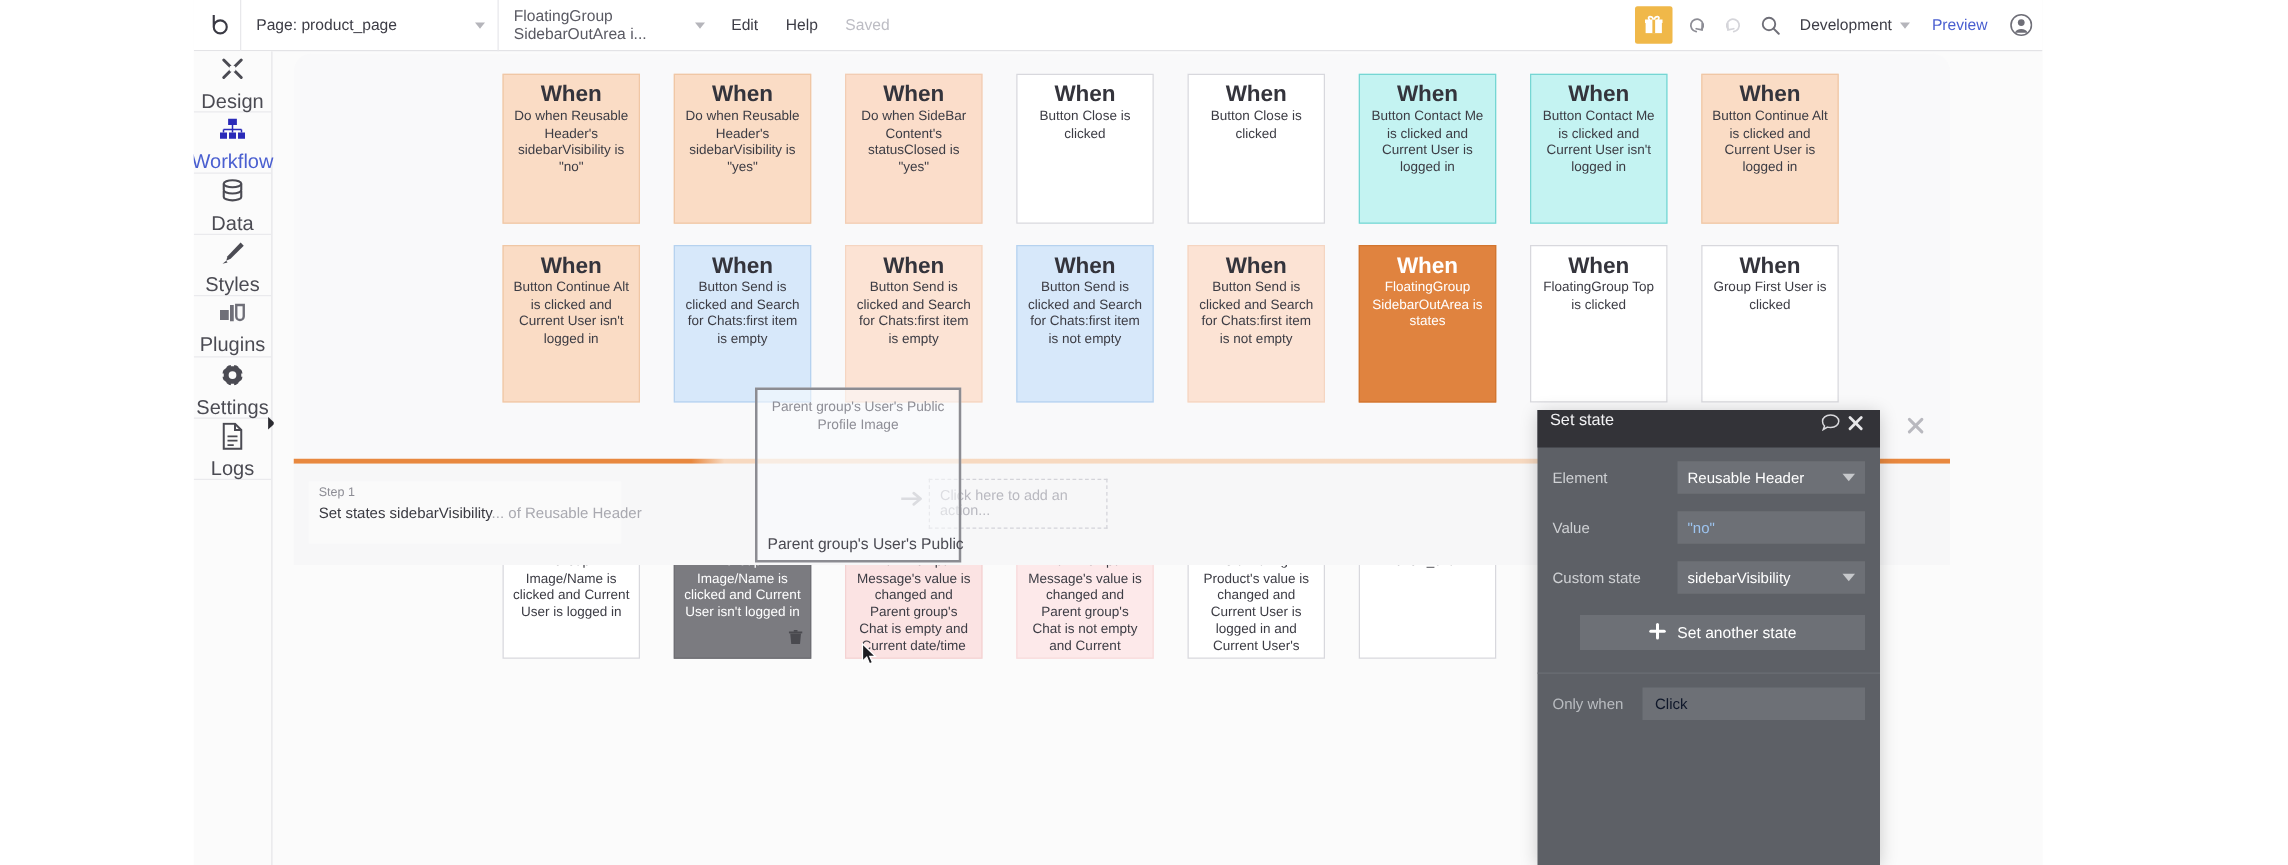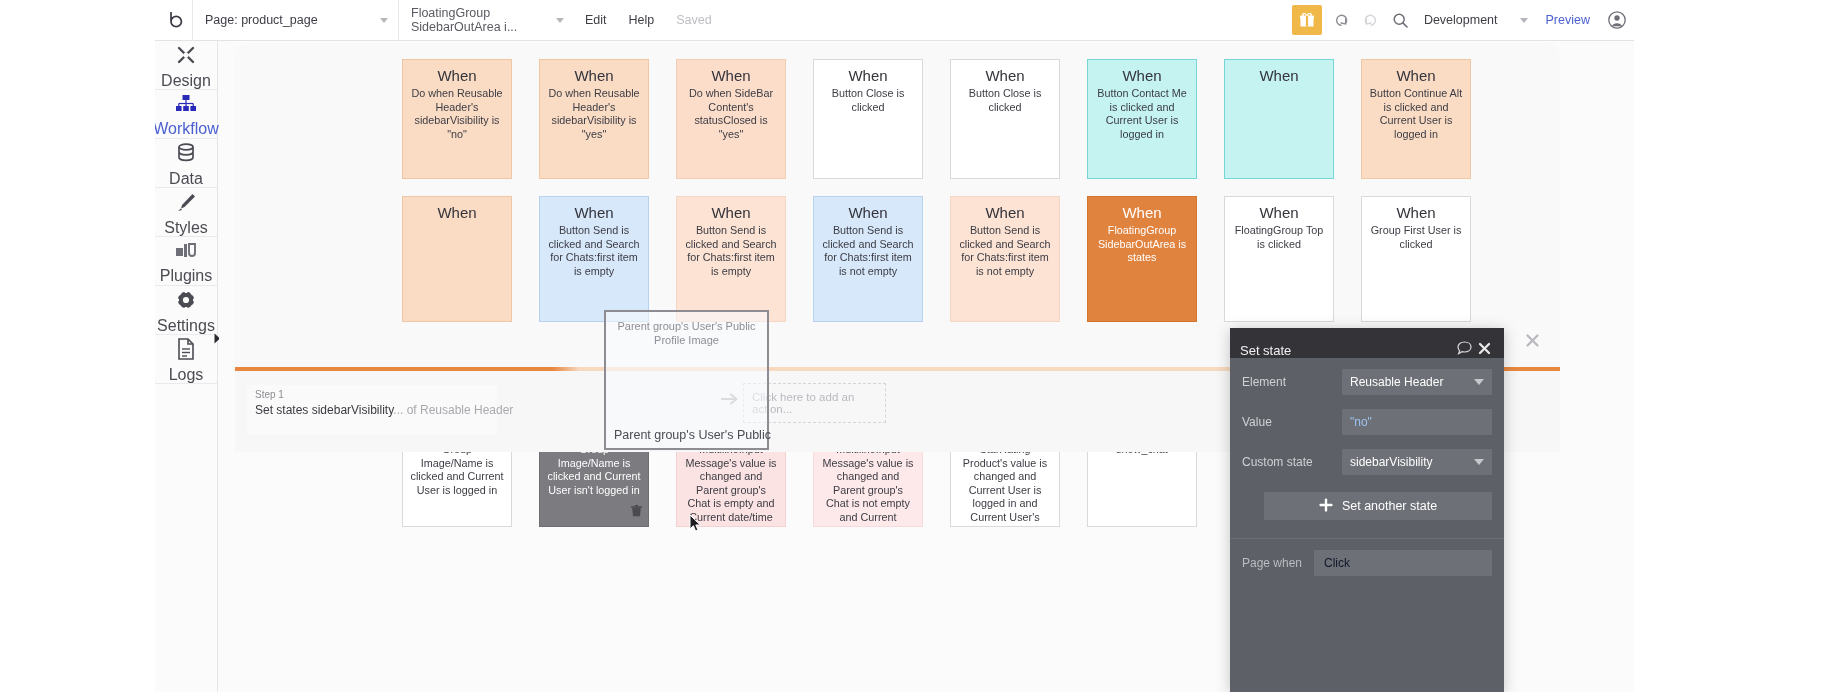--- a/index.html
+++ b/index.html
@@ -23,21 +23,21 @@
   .tb-select.wf   { width:175px; justify-content:space-between; color:#5a5a63;}
   .caret { width:0;height:0;border-left:4px solid transparent;border-right:4px solid transparent;
            border-top:5px solid #b5b5bb; }
   .tb-link { font-size:12.5px; color:#3d3d46; padding:0 11px; cursor:pointer; }
   .tb-saved { font-size:12.5px; color:#bdbdc4; padding:0 11px; }
   .tb-right { margin-left:auto; display:flex; align-items:center; height:41px; }
   .gift { width:30px;height:30px;background:#f0b849;display:flex;align-items:center;
           justify-content:center;margin-right:4px;cursor:pointer;border-radius:2px;}
   .ico-btn { width:30px;height:30px;display:flex;align-items:center;justify-content:center;
              cursor:pointer; }
-  .tb-env { font-size:12.5px;color:#3d3d46;display:flex;align-items:center;gap:22px;
+  .tb-env { font-size:12.5px;color:#3d3d46;display:flex;align-items:center;gap:6px;
             padding:0 8px;cursor:pointer; }
   .tb-preview { font-size:12.5px;color:#4a5fd0;padding:0 10px;cursor:pointer; }
   .avatar-ic { width:34px;height:41px;display:flex;align-items:center;justify-content:center;
                cursor:pointer; }
 
   
   .rail { position:absolute; left:0; top:41px; width:63px; height:651px;
           background:#fbfbfb; border-right:1px solid #e6e6e9; }
   .rail-item { height:49px; border-bottom:1px solid #eaeaed; display:flex;
                flex-direction:column; align-items:center; justify-content:center;
@@ -49,21 +49,21 @@
 
   
   .canvas { position:absolute; left:64px; top:42px; width:1415px; height:650px;
             background:#fbfbfb; overflow:hidden; }
   .canvas-panel { position:absolute; left:16px; top:1px; width:1325px; height:378px;
                   background:#f9f9fa; border-radius:14px; }
 
   .card { position:absolute; width:110px; height:120px; border:1px solid #cfcfd4;
           background:#ffffff; padding:6px 7px 0 7px; text-align:center; cursor:pointer;
           overflow:hidden; }
-  .card .when { font-size:15px; color:#34343c; line-height:19px; margin-bottom:2px; }
+  .card .when { font-size:18px; color:#34343c; line-height:19px; margin-bottom:2px;font-weight:bold; }
   .card .desc { font-size:10.8px; color:#3c3c44; line-height:13.6px; }
   .card.peach   { background:#fadcc5; border-color:#f0c7a5; }
   .card.peach2  { background:#fbddca; border-color:#f2cdb4; }
   .card.peach3  { background:#fce3d4; border-color:#f5d5c1; }
   .card.cyan    { background:#c4f3f2; border-color:#76d6d3; }
   .card.blue    { background:#d7e8fa; border-color:#b6d2ef; }
   .card.deep    { background:#e0833f; border-color:#d2752f; }
   .card.deep .when, .card.deep .desc { color:#ffffff; }
   .card.grey    { background:#7b7b80; border-color:#6e6e73; }
   .card.grey .when, .card.grey .desc { color:#ffffff; }
@@ -97,21 +97,21 @@
   .ghost-label { position:absolute; left:395px; top:386px; font-size:12.5px;
                  color:#4b4b53; }
   .ghost-inner { position:absolute; left:388px; top:271px; width:159px; height:46px;
                  text-align:center; font-size:11px; color:#8e8e96; line-height:14px;
                  padding-top:6px; }
   .cursor { position:absolute; left:470px; top:472px; pointer-events:none; }
 
   
   .pe { position:absolute; left:1075px; top:328px; width:274px; height:364px;
         background:#5d6066; box-shadow:0 2px 14px rgba(0,0,0,.22); }
-  .pe-head { height:30px; background:#333338; display:flex; align-items:flex-end;
+  .pe-head { height:30px; background:#333338; display:flex; align-items:flex-start;
              padding:0 10px; }
   .pe-title { font-size:13px; color:#f2f2f4; flex:1; }
   .pe-ico { width:20px;height:20px;display:flex;align-items:center;justify-content:center;
             cursor:pointer; }
   .pe-row { display:flex; align-items:center; height:32px; margin:8px 12px 0 12px; }
   .pe-label { width:100px; font-size:12px; color:#cfd1d4; }
   .pe-field { flex:1; height:26px; background:#6d7076; display:flex; align-items:center;
               padding:0 8px; font-size:12px; color:#ffffff; cursor:pointer; }
   .pe-field.val { color:#9dc4f0; }
   .pe-field .fcaret { margin-left:auto; width:0;height:0;
@@ -333,27 +333,29 @@
         <div class="card plain" style="left: 731px; top: 17px; height: 120px;">
           <div class="when">When</div>
           <div class="desc">Button Close is clicked</div>
         </div>
         <div class="card cyan" style="left: 868px; top: 17px; height: 120px;">
           <div class="when">When</div>
           <div class="desc">Button Contact Me is clicked and Current User is logged in</div>
         </div>
         <div class="card cyan" style="left: 1005px; top: 17px; height: 120px;">
           <div class="when">When</div>
+          <div class="desc">Button Contact Me is clicked and Current User isn't logged in</div>
         </div>
         <div class="card peach" style="left: 1142px; top: 17px; height: 120px;">
           <div class="when">When</div>
           <div class="desc">Button Continue Alt is clicked and Current User is logged in</div>
         </div>
         <div class="card peach" style="left: 183px; top: 154px; height: 126px;">
           <div class="when">When</div>
+          <div class="desc">Button Continue Alt is clicked and Current User isn't logged in</div>
         </div>
         <div class="card blue" style="left: 320px; top: 154px; height: 126px;">
           <div class="when">When</div>
           <div class="desc">Button Send is clicked and Search for Chats:first item is empty</div>
         </div>
         <div class="card peach3" style="left: 457px; top: 154px; height: 126px;">
           <div class="when">When</div>
           <div class="desc">Button Send is clicked and Search for Chats:first item is empty</div>
         </div>
         <div class="card blue" style="left: 594px; top: 154px; height: 126px;">
@@ -486,21 +488,21 @@
               <line x1="1.6" y1="7" x2="12.4" y2="7"></line>
             </g>
           </svg>
       </span>
       <span>Set another state</span>
     </div>
 
     <div class="pe-sep"></div>
 
     <div class="pe-row2">
-      <span class="pe-label">Page when</span>
+      <span class="pe-label">Only when</span>
       <span class="pe-onlywhen">Click</span>
     </div>
 
   </div>
 
   <div class="pe-close-out">
     <svg width="15" height="15" viewBox="0 0 15 15">
         <g stroke="#b9b9bf" stroke-width="2.4" stroke-linecap="round">
           <line x1="2.5" y1="2.5" x2="12.5" y2="12.5"></line>
           <line x1="12.5" y1="2.5" x2="2.5" y2="12.5"></line>

